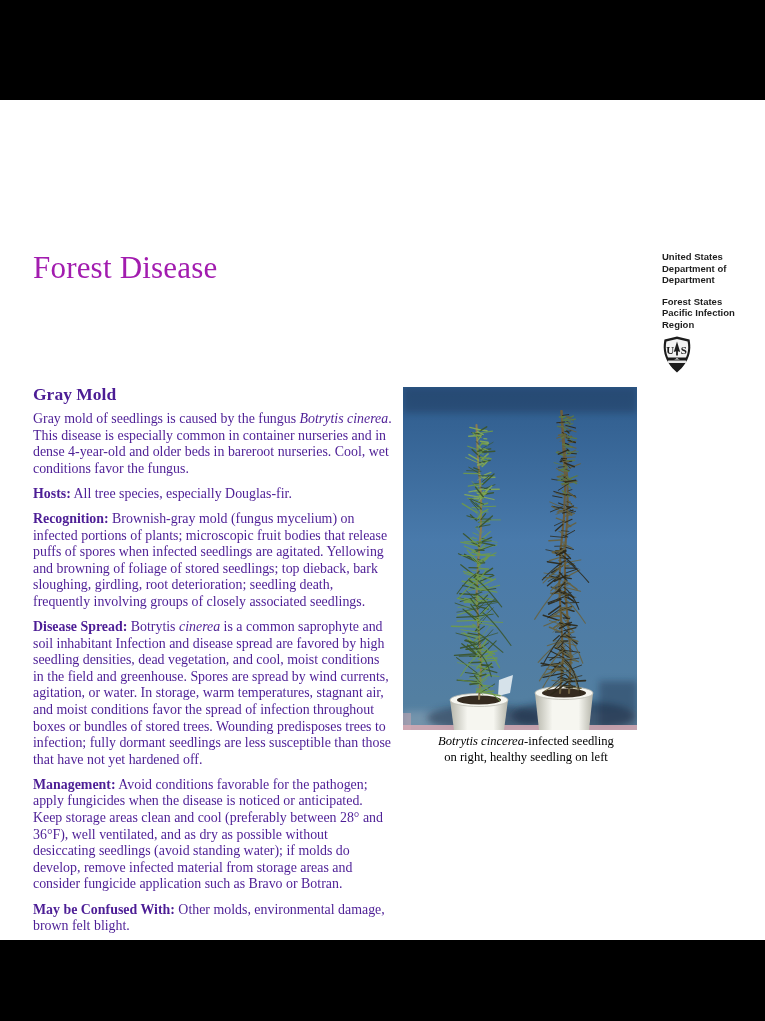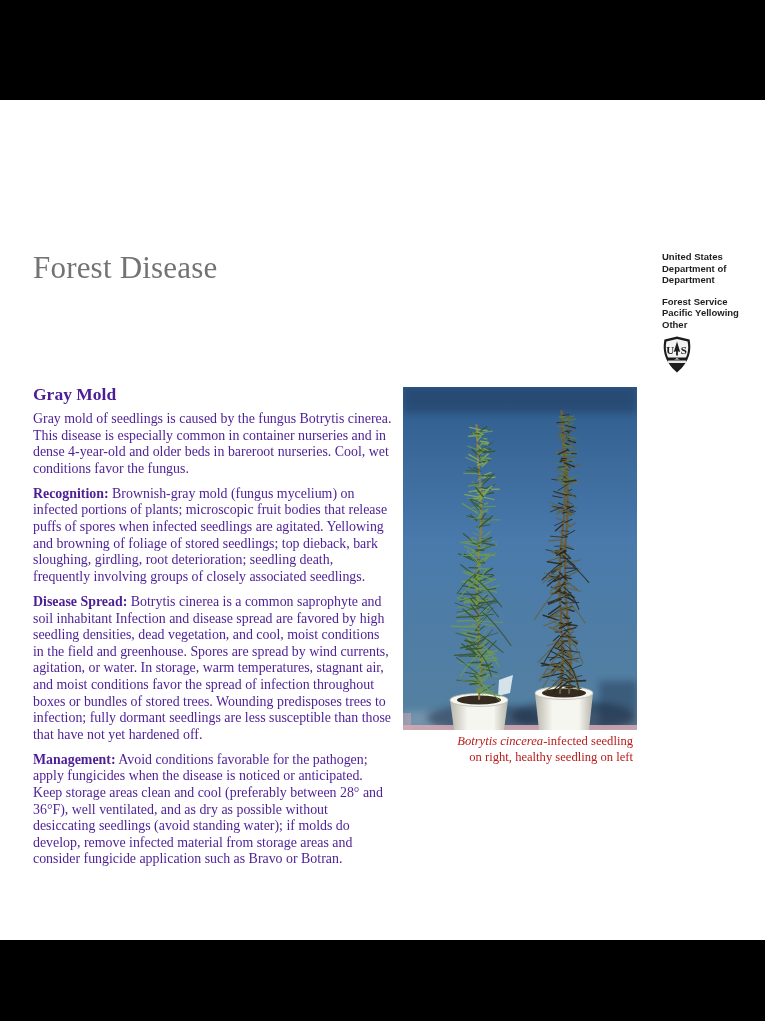--- a/index.html
+++ b/index.html
@@ -8,21 +8,21 @@
     background:#000;font-family:"Liberation Serif",serif;
   }
   .letterbox{position:absolute;left:0;width:765px;background:#000;}
   .letterbox.top{top:0;height:100px;}
   .letterbox.bottom{top:940px;height:81px;}
   .page{position:absolute;left:0;top:100px;width:765px;height:840px;background:#fff;}
 
   .doc-title{
     position:absolute;left:33px;top:148px;margin:0;
     font-family:"Liberation Serif",serif;font-weight:400;
-    font-size:31px;line-height:40px;color:#737373;letter-spacing:.2px;
+    font-size:31px;line-height:40px;color:#a21caf;letter-spacing:.2px;
   }
 
   .agency{
     position:absolute;left:662px;top:151px;width:100px;
     font-family:"Liberation Sans",sans-serif;font-weight:700;
     font-size:9.5px;line-height:11.5px;color:#1e1e1e;
   }
   .agency .group{margin:0 0 10px 0;}
 
   .fs-logo{position:absolute;left:662px;top:236px;width:30px;height:38px;}
@@ -31,27 +31,27 @@
     position:absolute;left:33px;top:284px;width:360px;color:#4c1d95;
   }
   .article h2{
     margin:0 0 7px 0;font-size:17.5px;line-height:20px;font-weight:700;
     font-family:"Liberation Serif",serif;
   }
   .article p{
     margin:0 0 8.5px 0;font-size:13.9px;line-height:16.6px;
   }
   .article p span.b{font-weight:700;}
-  .article p span.i{}
+  .article p span.i{font-style:italic;}
 
   .figure{position:absolute;left:403px;top:287px;width:234px;}
   .figure svg{display:block;width:234px;height:343px;}
   .figure figcaption{
-    margin:4px 4px 0 auto;width:190px;text-align:right;
-    font-size:12.6px;line-height:15.5px;color:#b91c1c;
+    margin:4px 16px 0 auto;width:190px;text-align:center;
+    font-size:12.6px;line-height:15.5px;color:#000000;
   }
   .figure figcaption span.i{font-style:italic;}
 </style>
 </head>
 <body>
 
 <div class="letterbox top"></div>
 
 <div class="page">
 
@@ -59,44 +59,46 @@
       <div>Forest Disease</div>
     </h1>
 
   <div class="agency">
     <div class="group">
         <div>United States</div>
         <div>Department of</div>
         <div>Department</div>
       </div>
     <div class="group">
-        <div>Forest Service</div>
-        <div>Pacific Yellowing</div>
-        <div>Other</div>
+        <div>Forest States</div>
+        <div>Pacific Infection</div>
+        <div>Region</div>
       </div>
   </div>
 
   <svg class="fs-logo" viewBox="0 0 30 38">
     <path d="M15,0.5 L27.5,3.5 C29.5,13 28.5,25 15,36.5 C1.5,25 0.5,13 2.5,3.5 Z" fill="#1c1c1c"></path>
     <path d="M15,3 L25.6,5.5 C27.2,13.5 26.3,23 15,33.5 C3.7,23 2.8,13.5 4.4,5.5 Z" fill="#f2f2f2"></path>
     <path d="M15,22 C8,27.5 5.5,25.5 4.9,21.5 L25.1,21.5 C24.5,25.5 22,27.5 15,22 Z" fill="#1c1c1c"></path>
     <path d="M5.6,23.5 L24.4,23.5 C22.5,29 19,32.2 15,35.2 C11,32.2 7.5,29 5.6,23.5 Z" fill="#1c1c1c"></path>
     <rect x="5.5" y="24.5" width="19" height="2.4" rx="1.2" fill="#e8e8e8"></rect>
     <text x="8.2" y="17.5" font-family="Liberation Serif, serif" font-size="11" font-weight="bold" fill="#1c1c1c" text-anchor="middle">U</text>
     <text x="21.8" y="17.5" font-family="Liberation Serif, serif" font-size="11" font-weight="bold" fill="#1c1c1c" text-anchor="middle">S</text>
     <path d="M15,5.5 L18.2,16 L15.9,15.2 L15.9,19.5 L14.1,19.5 L14.1,15.2 L11.8,16 Z" fill="#1c1c1c"></path>
   </svg>
 
   <div class="article">
     <h2>Gray Mold</h2>
     <div>
         <p><span>Gray mold of seedlings is caused by the fungus </span><span class="i">Botrytis cinerea</span><span>. This disease is especially common in container nurseries and in dense 4-year-old and older beds in bareroot nurseries. Cool, wet conditions favor the fungus.</span></p>
+        <p><span class="b">Hosts:</span><span> All tree species, especially Douglas-fir.</span></p>
         <p><span class="b">Recognition:</span><span> Brownish-gray mold (fungus mycelium) on infected portions of plants; microscopic fruit bodies that release puffs of spores when infected seedlings are agitated. Yellowing and browning of foliage of stored seedlings; top dieback, bark sloughing, girdling, root deterioration; seedling death, frequently involving groups of closely associated seedlings.</span></p>
         <p><span class="b">Disease Spread:</span><span> Botrytis </span><span class="i">cinerea</span><span> is a common saprophyte and soil inhabitant Infection and disease spread are favored by high seedling densities, dead vegetation, and cool, moist conditions in the field and greenhouse. Spores are spread by wind currents, agitation, or water. In storage, warm temperatures, stagnant air, and moist conditions favor the spread of infection throughout boxes or bundles of stored trees. Wounding predisposes trees to infection; fully dormant seedlings are less susceptible than those that have not yet hardened off.</span></p>
         <p><span class="b">Management:</span><span> Avoid conditions favorable for the pathogen; apply fungicides when the disease is noticed or anticipated. Keep storage areas clean and cool (preferably between 28° and 36°F), well ventilated, and as dry as possible without desiccating seedlings (avoid standing water); if molds do develop, remove infected material from storage areas and consider fungicide application such as Bravo or Botran.</span></p>
+        <p><span class="b">May be Confused With:</span><span> Other molds, environmental damage, brown felt blight.</span></p>
       </div>
   </div>
 
   <figure class="figure" style="margin:0">
     <svg id="photo-svg" viewBox="0 0 234 343" preserveAspectRatio="none">
         <defs>
           <linearGradient id="gbg" x1="0" y1="0" x2="0" y2="1">
             <stop offset="0" stop-color="#2e5b8c"></stop>
             <stop offset="0.45" stop-color="#497aab"></stop>
             <stop offset="1" stop-color="#55809f"></stop>

